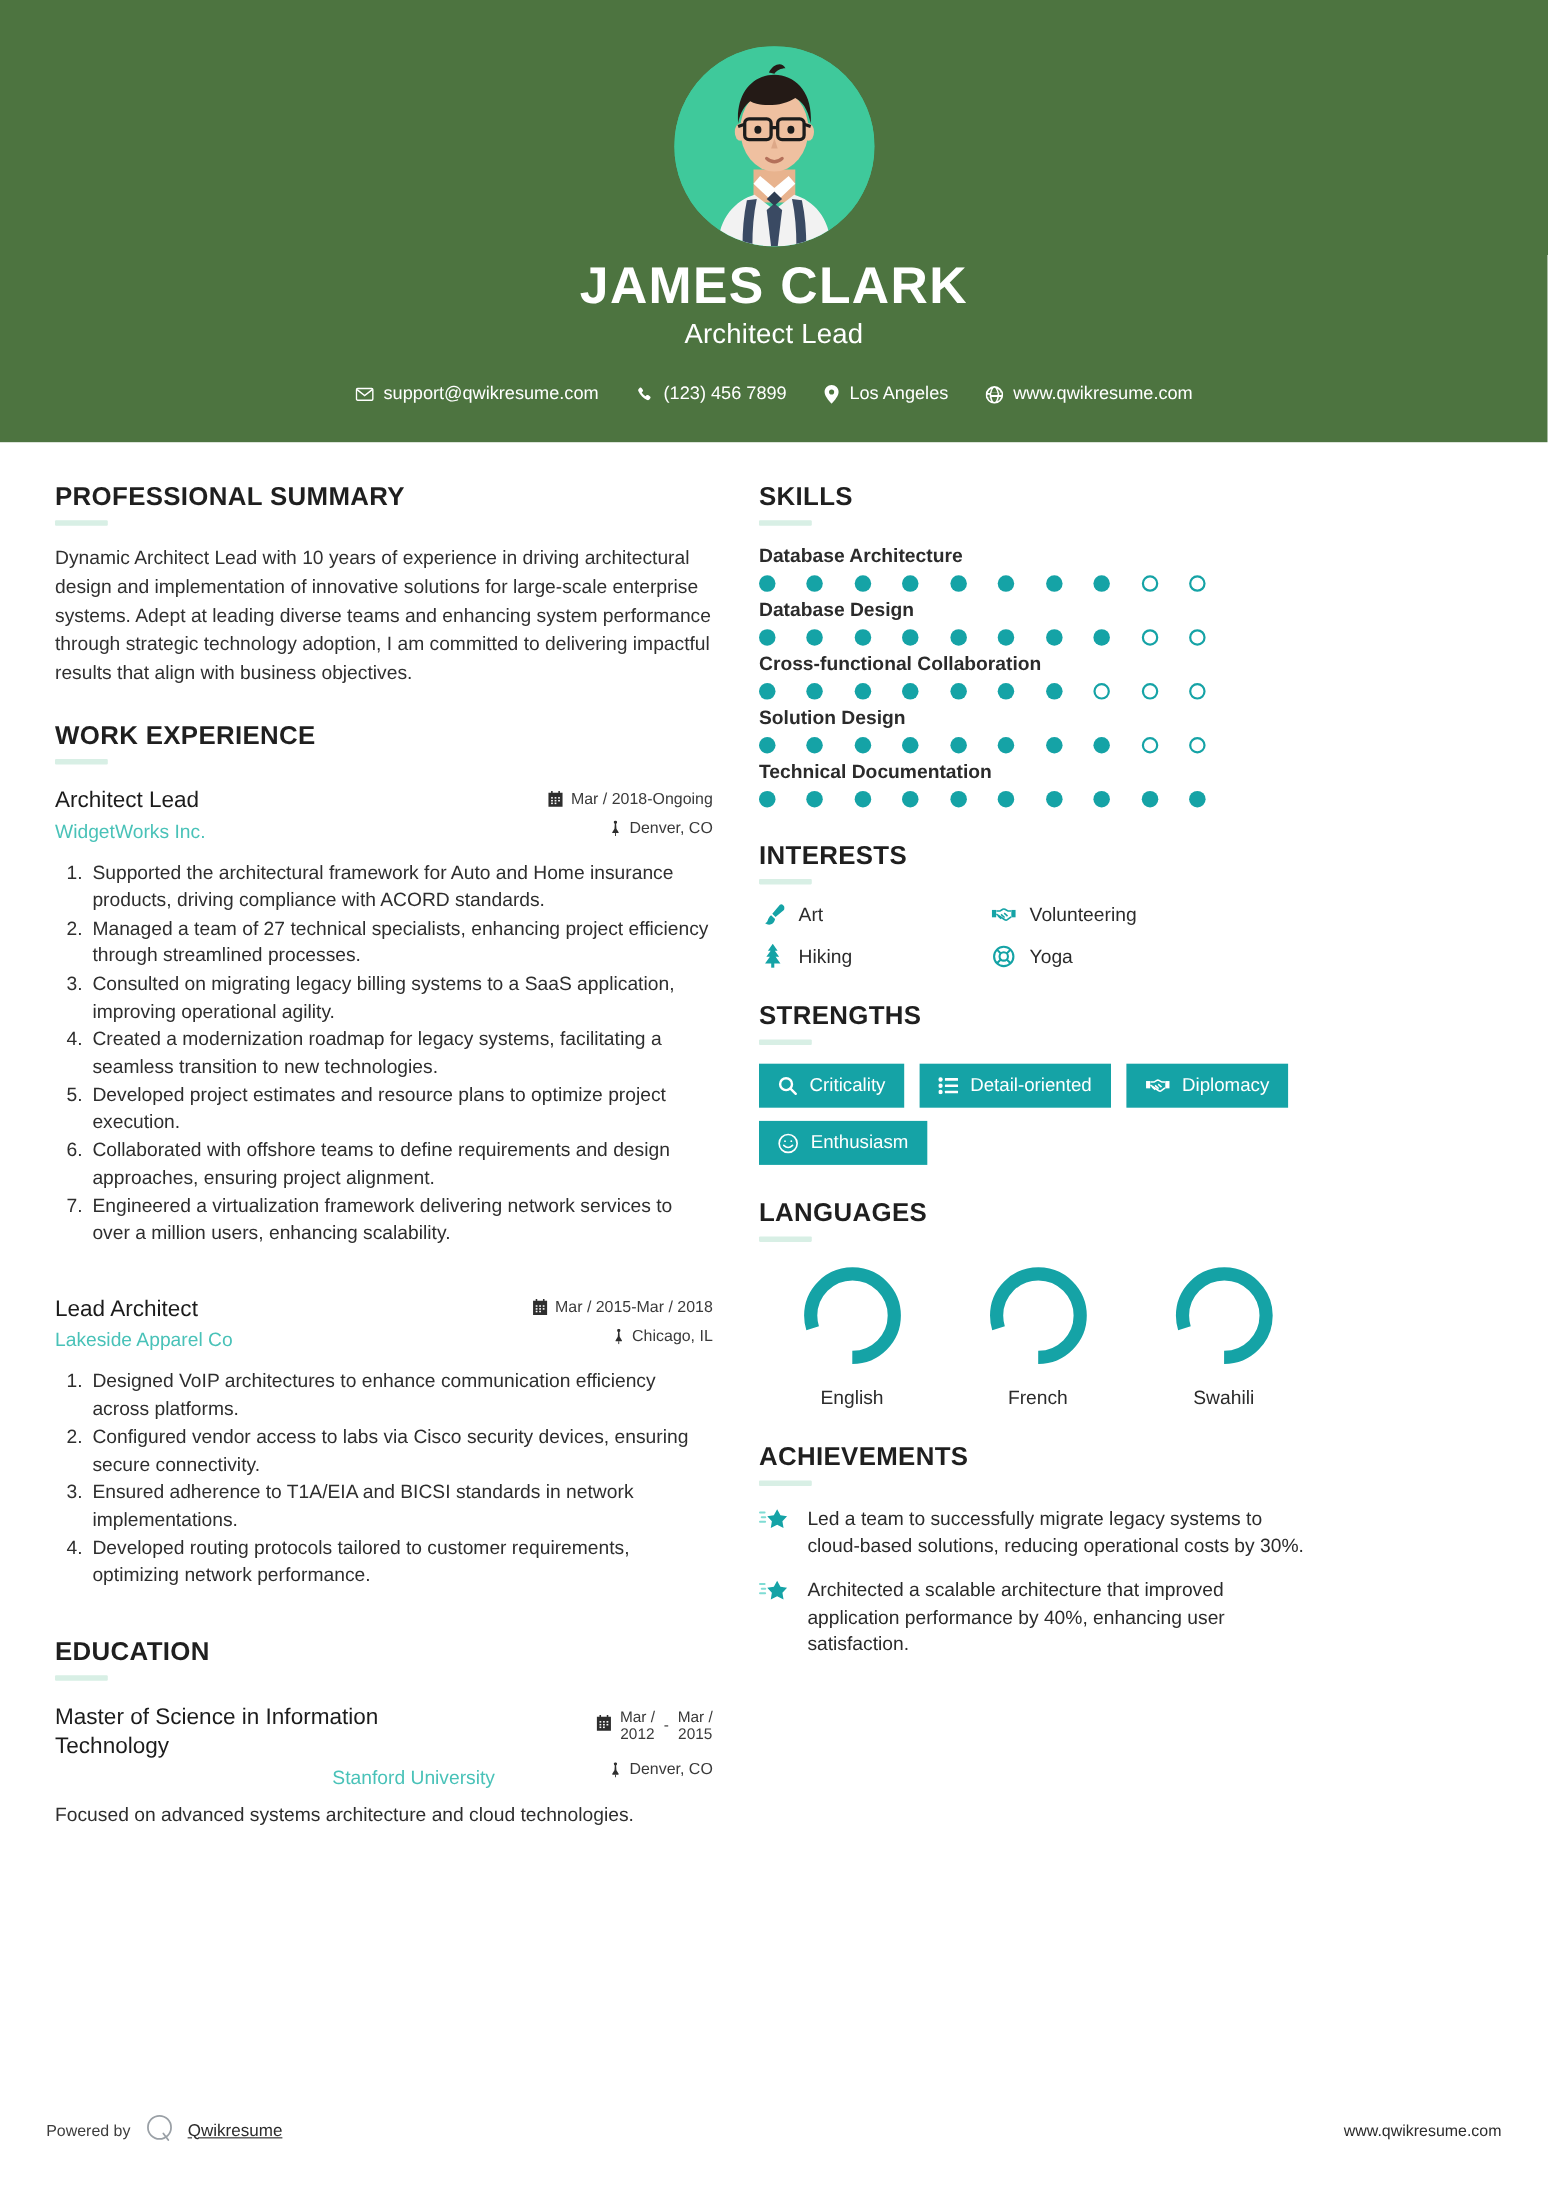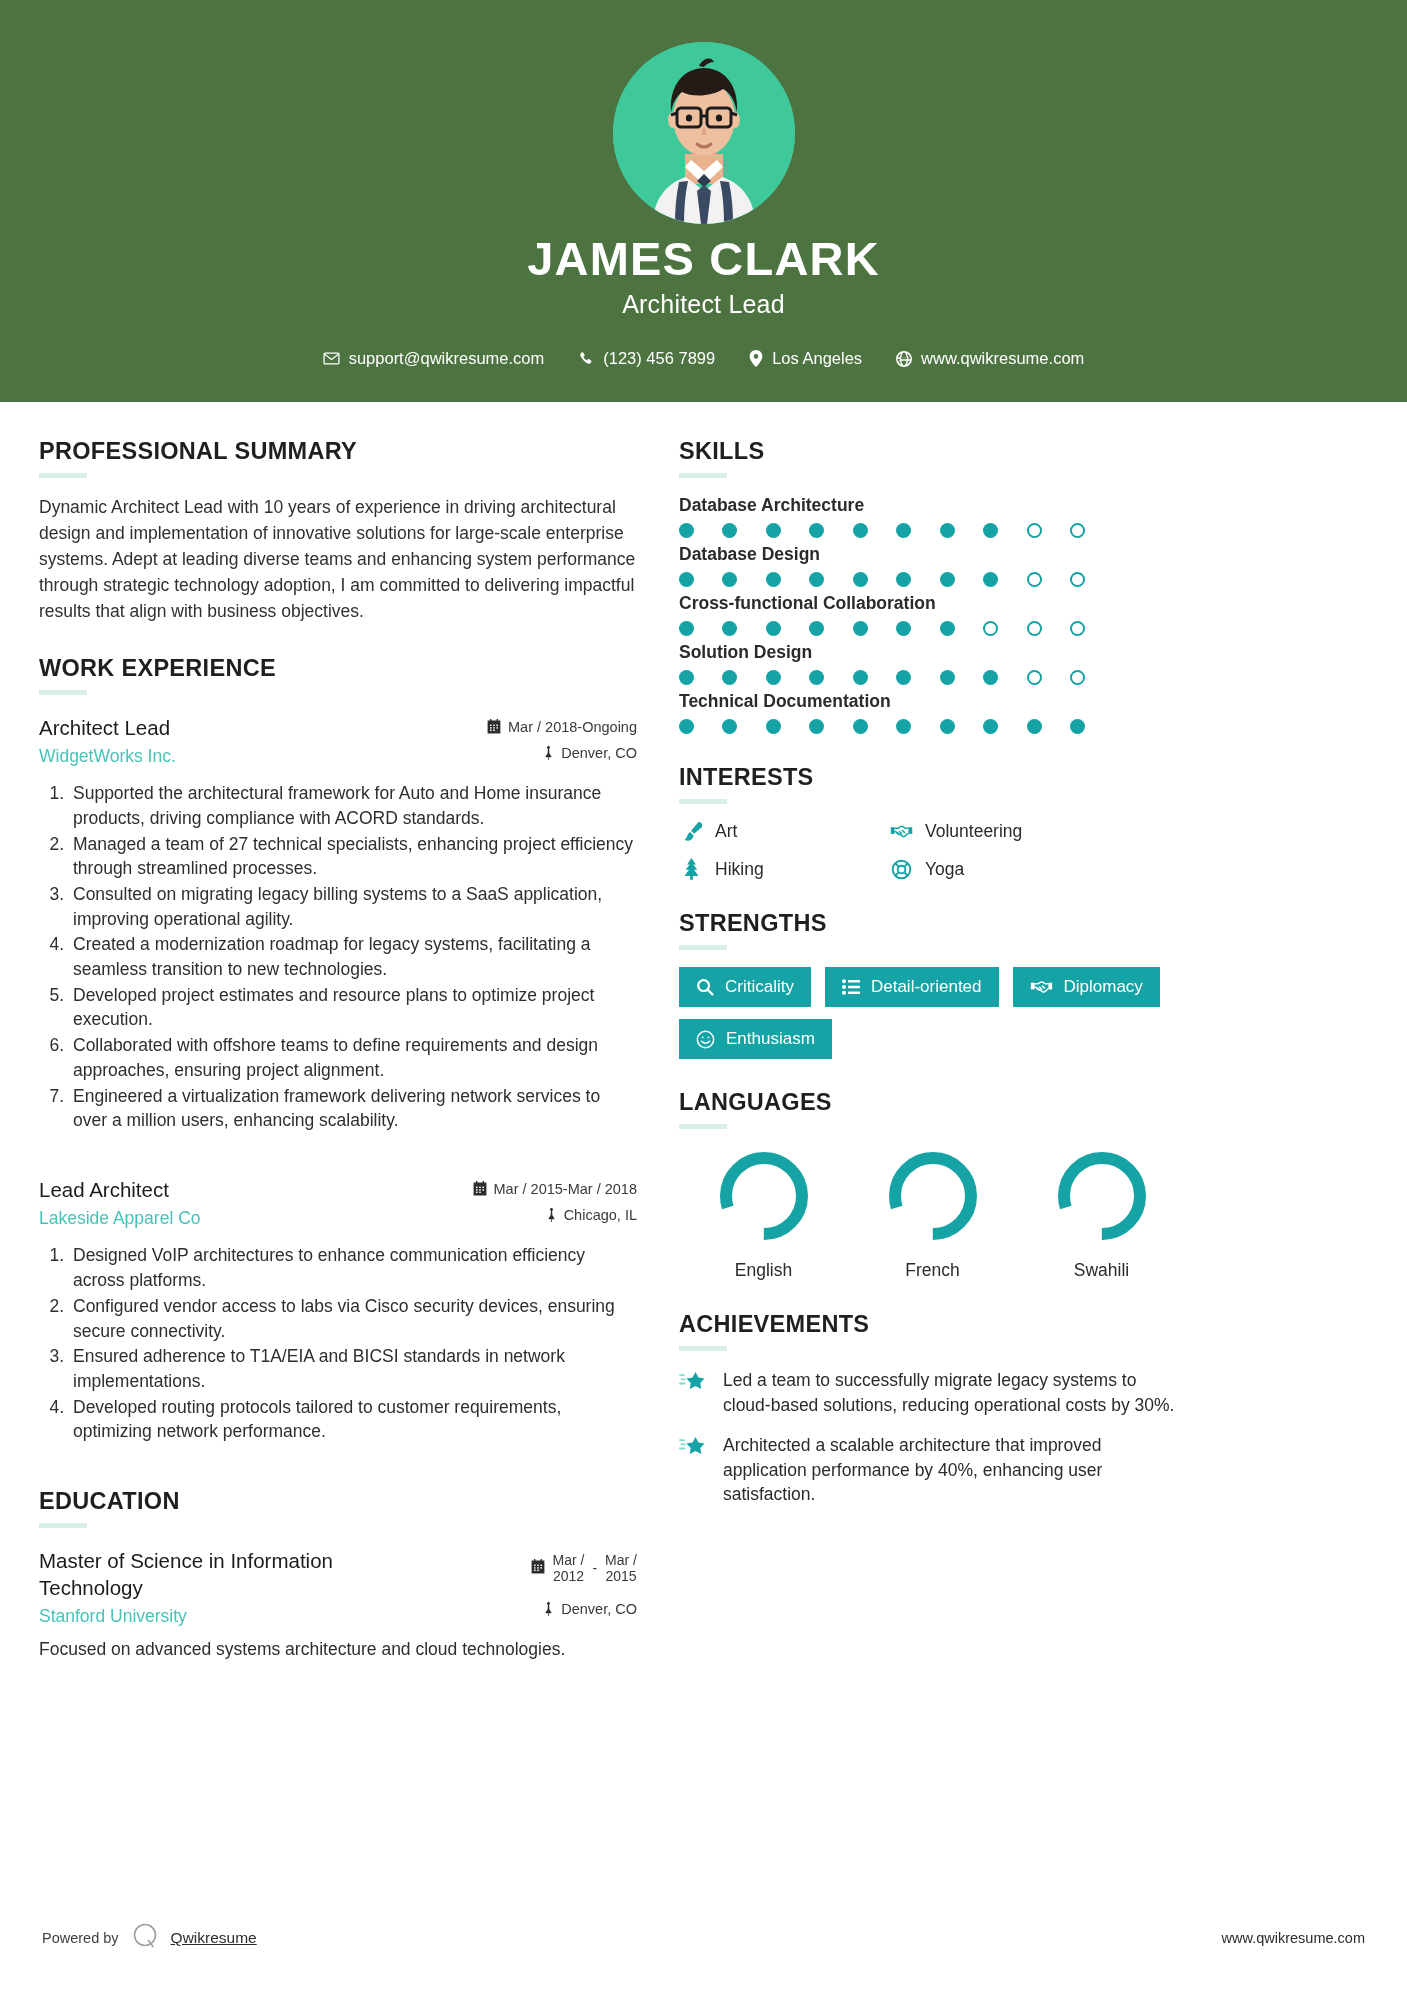--- a/index.html
+++ b/index.html
@@ -63,21 +63,21 @@
     gap: 9px;
     padding: 0 17px;
     white-space: nowrap;
   }
   .contact-item .ci { display: flex; align-items: center; }
   .contact-item svg { display: block; }
 
   
   .body {
     display: flex;
-    padding: 36px 42px 0 39px;
+    padding: 36px 42px 0 50px;
     gap: 42px;
     flex: 1;
   }
   .col-left  { width: 598px; flex: none; }
   .col-right { width: 508px; flex: none; }
 
   .sec-title {
     font-size: 23.5px;
     font-weight: bold;
     color: #1f1f1f;
@@ -111,20 +111,21 @@
     font-size: 20.5px;
     color: #1c1c1c;
     font-weight: 400;
     line-height: 1.3;
     max-width: 400px;
   }
   .entry-org {
     font-size: 17.5px;
     color: #49C2B8;
     margin-top: 5px;
+    text-align: right;
   }
   .meta-col { text-align: right; padding-top: 4px; }
   .meta-line {
     font-size: 14.5px;
     color: #3a3a3a;
     display: flex;
     align-items: center;
     justify-content: flex-end;
     gap: 7px;
     white-space: nowrap;

